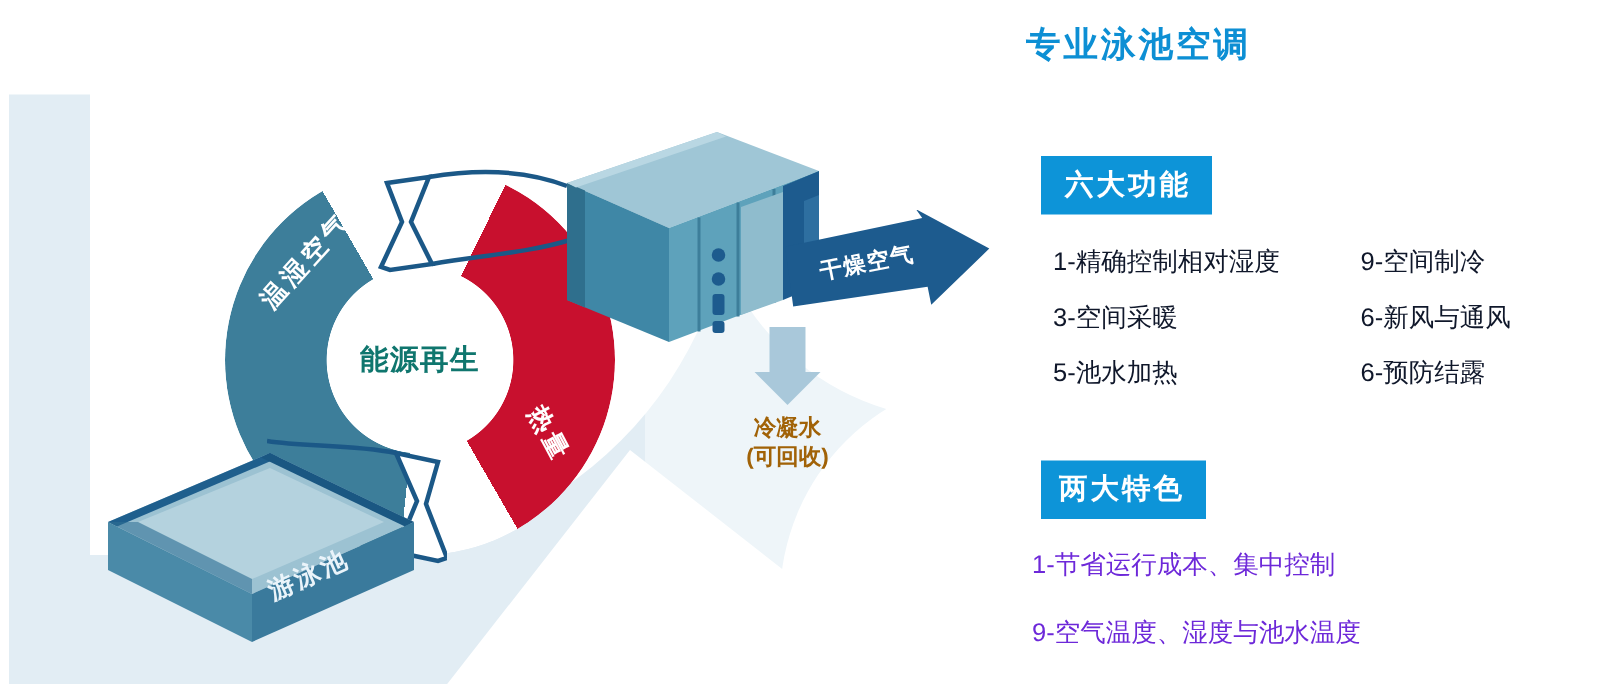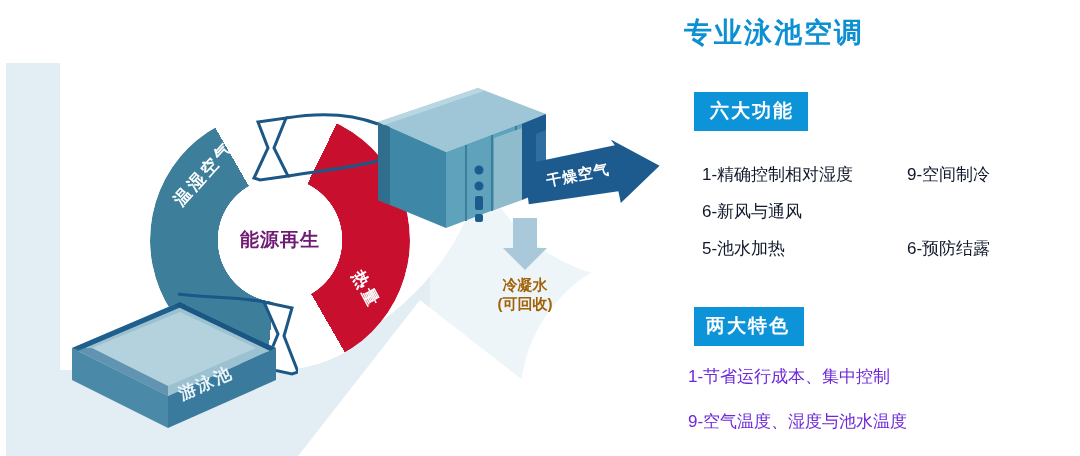--- a/index.html
+++ b/index.html
@@ -26,21 +26,21 @@
            #ffffff 0deg 26deg,
            #c8102e 26deg 150deg,
            #ffffff 150deg 186deg,
            #3d7e9a 186deg 330deg,
            #ffffff 330deg 360deg);
         -webkit-mask:radial-gradient(circle at 50% 50%, transparent 0 62px, #000 62.5px);
                 mask:radial-gradient(circle at 50% 50%, transparent 0 62px, #000 62.5px);}
   .ring-hole{position:absolute;left:50%;top:50%;width:124px;height:124px;margin:-62px;
              border-radius:50%;background:#ffffff;}
   .center-label{position:absolute;left:50%;top:50%;transform:translate(-50%,-50%);
-        font-size:19px;font-weight:700;color:#701a75;white-space:nowrap;letter-spacing:1px;}
+        font-size:19px;font-weight:700;color:#0f766e;white-space:nowrap;letter-spacing:1px;}
   .seg-label{position:absolute;color:#ffffff;font-weight:700;font-size:17px;
              letter-spacing:3px;white-space:nowrap;}
   .lbl-air{left:14px;top:52px;transform:rotate(-48deg);}
   .lbl-heat{left:196px;top:168px;transform:rotate(62deg);}
 
   
   .chev{position:absolute;}
   .chev svg{display:block;}
 
   
@@ -50,25 +50,25 @@
   
   #dryair{position:absolute;left:520px;top:140px;width:150px;height:90px;}
   .dryair-text{position:absolute;left:26px;top:26px;color:#ffffff;font-size:15px;
      font-weight:700;letter-spacing:1px;transform:rotate(-11deg);white-space:nowrap;}
   
   #cond{position:absolute;left:455px;top:218px;width:140px;height:110px;text-align:center;}
   .cond-text{color:#a16207;font-size:15px;font-weight:700;line-height:1.25;white-space:nowrap;}
 
   
   #right{position:absolute;left:672px;top:0;width:408px;height:456px;}
-  .main-title{position:absolute;left:12px;top:14px;font-size:28px;font-weight:700;
+  .main-title{position:absolute;left:12px;top:14px;font-size:23px;font-weight:700;
               color:#0d8fd4;letter-spacing:2px;white-space:nowrap;}
   .badge{position:absolute;background:#0d94d8;color:#ffffff;font-weight:700;
          font-size:19px;letter-spacing:2px;padding:6px 14px 7px 12px;white-space:nowrap;}
-  .badge1{left:22px;top:92px;padding-left:16px;}
+  .badge1{left:22px;top:104px;padding-left:16px;}
   .badge2{left:22px;top:307px;}
   .flist{position:absolute;left:30px;top:163px;width:372px;}
   .frow{display:flex;margin-bottom:14px;}
   .fcell{font-size:17px;color:#0f172a;white-space:nowrap;}
   .fcell.c1{width:205px;}
   .slist{position:absolute;left:16px;top:365px;width:390px;}
   .srow{font-size:17px;color:#6d28d9;white-space:nowrap;margin-bottom:22px;}
 </style>
 </head>
 <body>
@@ -175,20 +175,21 @@
     <div class="main-title">专业泳池空调</div>
 
     <div class="badge badge1">六大功能</div>
 
     <div class="flist">
       <div class="frow">
         <div class="fcell c1">1-精确控制相对湿度</div>
         <div class="fcell">9-空间制冷</div>
       </div>
       <div class="frow">
+        <div class="fcell c1">3-空间采暖</div>
         <div class="fcell">6-新风与通风</div>
       </div>
       <div class="frow">
         <div class="fcell c1">5-池水加热</div>
         <div class="fcell">6-预防结露</div>
       </div>
     </div>
 
     <div class="badge badge2">两大特色</div>
 

